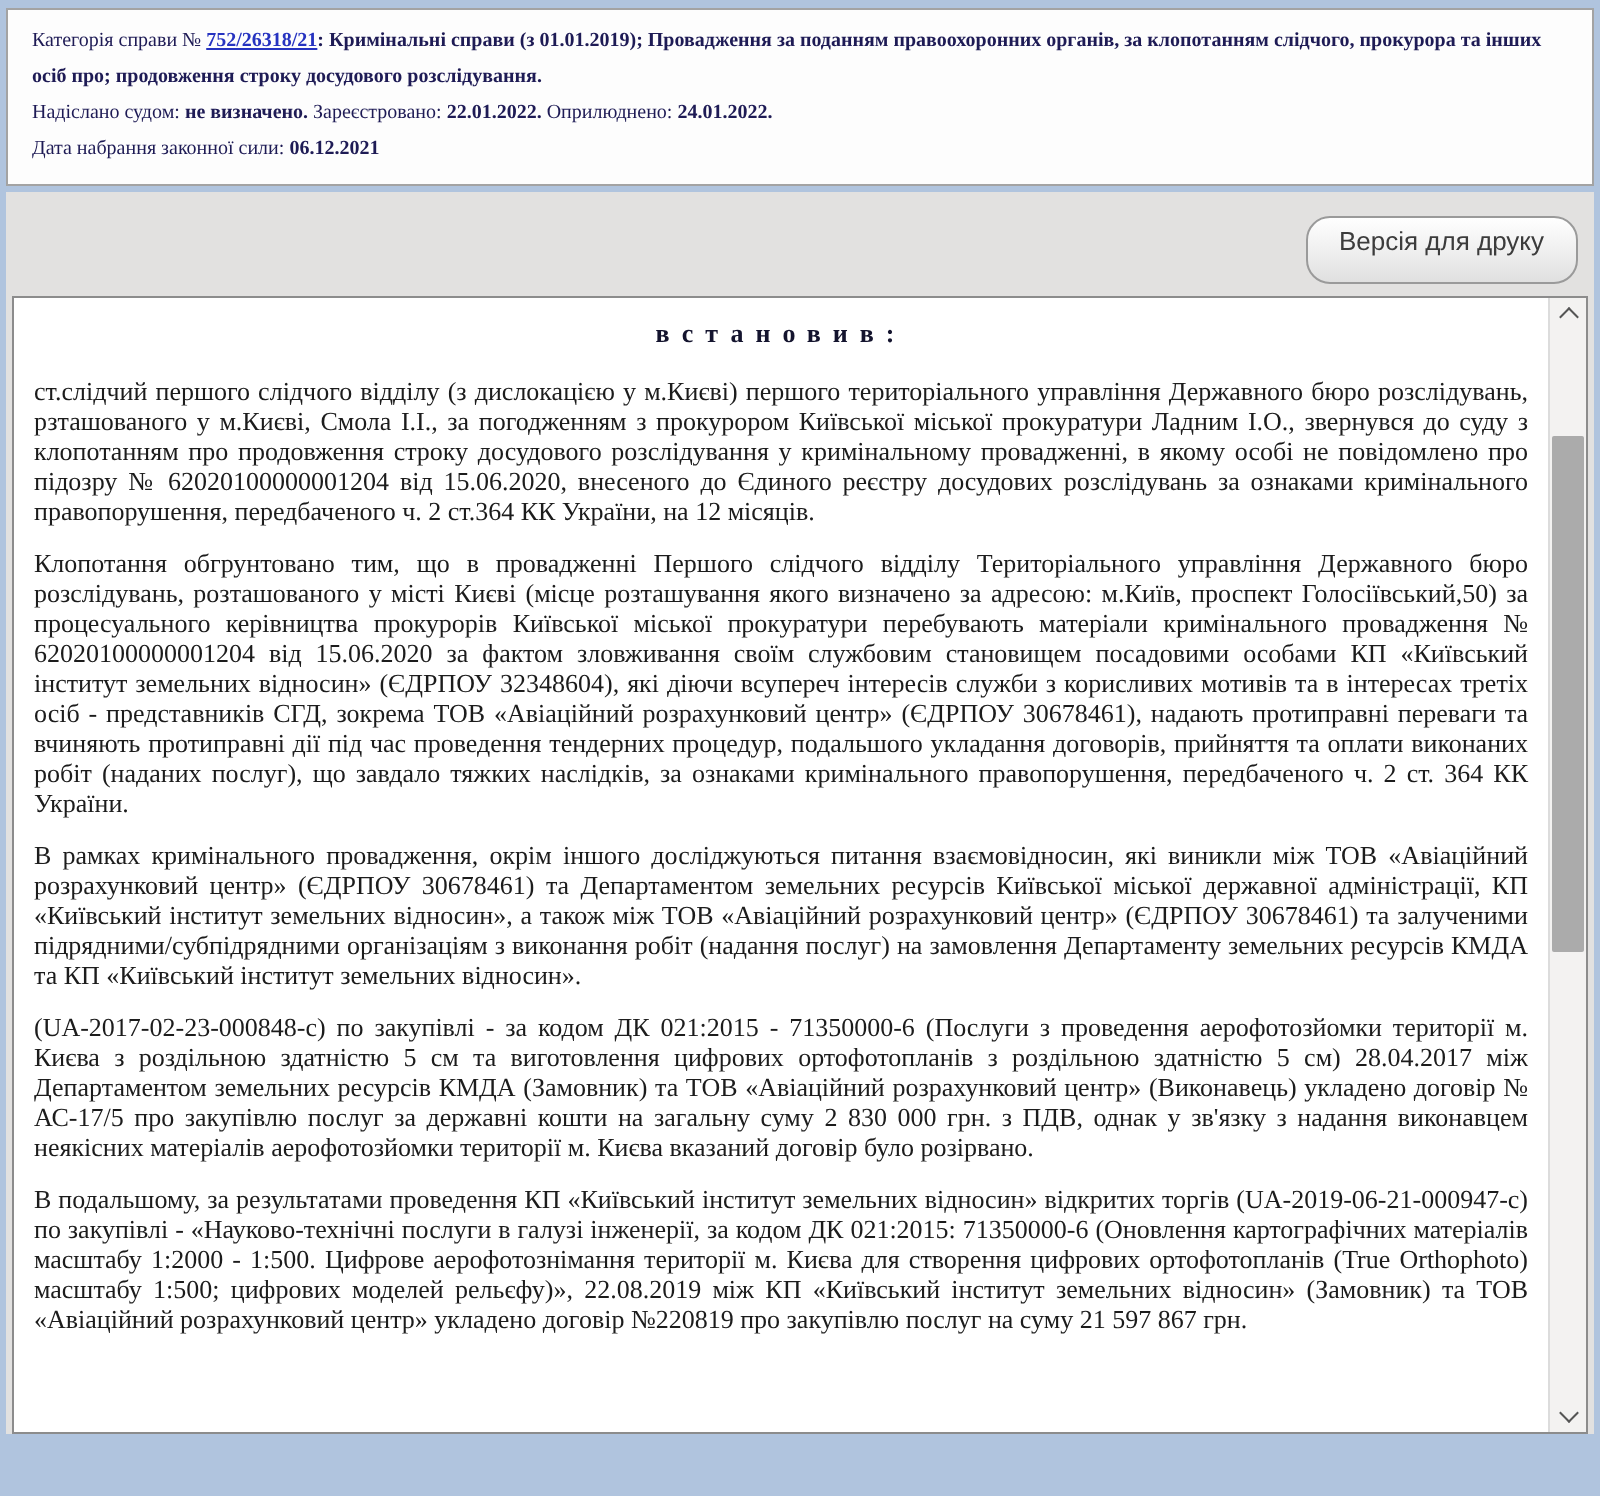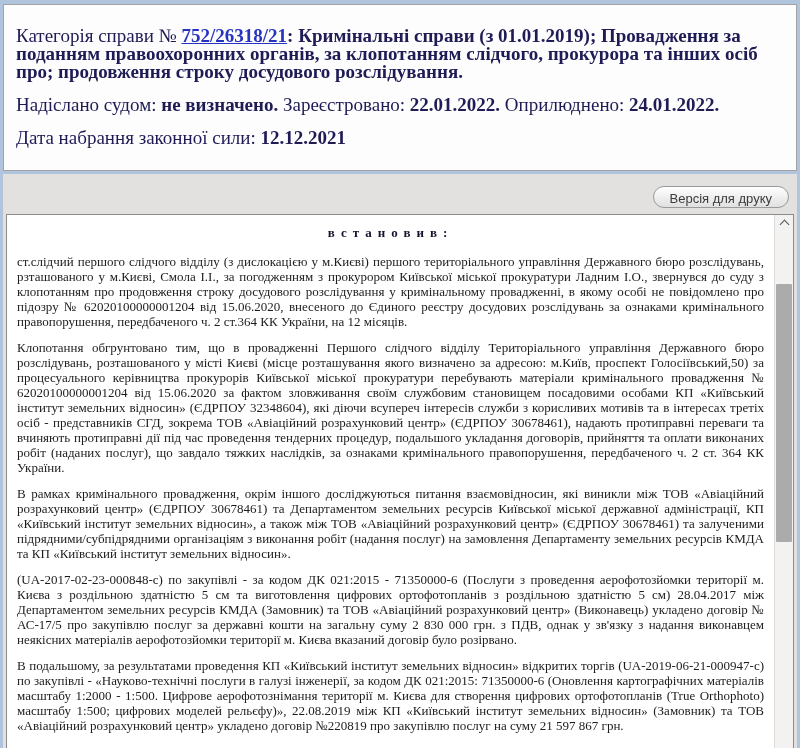--- a/index.html
+++ b/index.html
@@ -8,40 +8,40 @@
     background:#b0c4de;
     font-family:"Liberation Serif","DejaVu Serif",serif;
   }
   .top-pad{padding:4px 3px 0 3px;}
   .header-box{
     background:#fdfdfd;
     border:1px solid #a3a3a3;
     padding:7px 12px 8px 12px;
   }
   .hline{
-    margin:15px 0;
-    font-size:19px;line-height:18px;
+    margin:0 0;
+    font-size:10px;line-height:18px;
     color:#1e1b55;
   }
   .hline b{color:#1e1b55;}
   .case-link{
     color:#2633c0;font-weight:bold;text-decoration:underline;cursor:pointer;
   }
   .lower{
     background:#e2e1e0;
     padding:12px 3px 0 3px;
     margin-top:3px;
   }
   .button-row{display:flex;justify-content:flex-end;margin:0 5px 6px 0;}
   .print-btn{
     font-family:"Liberation Sans","DejaVu Sans",sans-serif;
     font-size:13px;color:#3c3c3c;
     background:linear-gradient(#ffffff,#e0e0e0);
     border:1px solid #9a9a9a;border-radius:12px;
-    padding:4px 16px 1px 16px;cursor:pointer;
+    padding:4px 16px 13px 16px;cursor:pointer;
   }
   .text-box{
     position:relative;
     background:#ffffff;
     border:1px solid #8c8c8c;
     height:567px;overflow:hidden;
   }
   .text-content{
     margin-right:19px;
     padding:6px 10px 4px 10px;
@@ -87,21 +87,21 @@
     <p class="hline">
       <span>Надіслано судом:</span>
       <b>не визначено.</b>
       <span>Зареєстровано:</span>
       <b>22.01.2022.</b>
       <span>Оприлюднено:</span>
       <b>24.01.2022.</b>
     </p>
     <p class="hline">
       <span>Дата набрання законної сили:</span>
-      <b>12.12.2021</b>
+      <b>06.12.2021</b>
     </p>
   </div>
 
   <div class="lower">
     <div class="button-row">
       <button class="print-btn">Версія для друку</button>
     </div>
 
     <div class="text-box">
       <div class="text-content">

